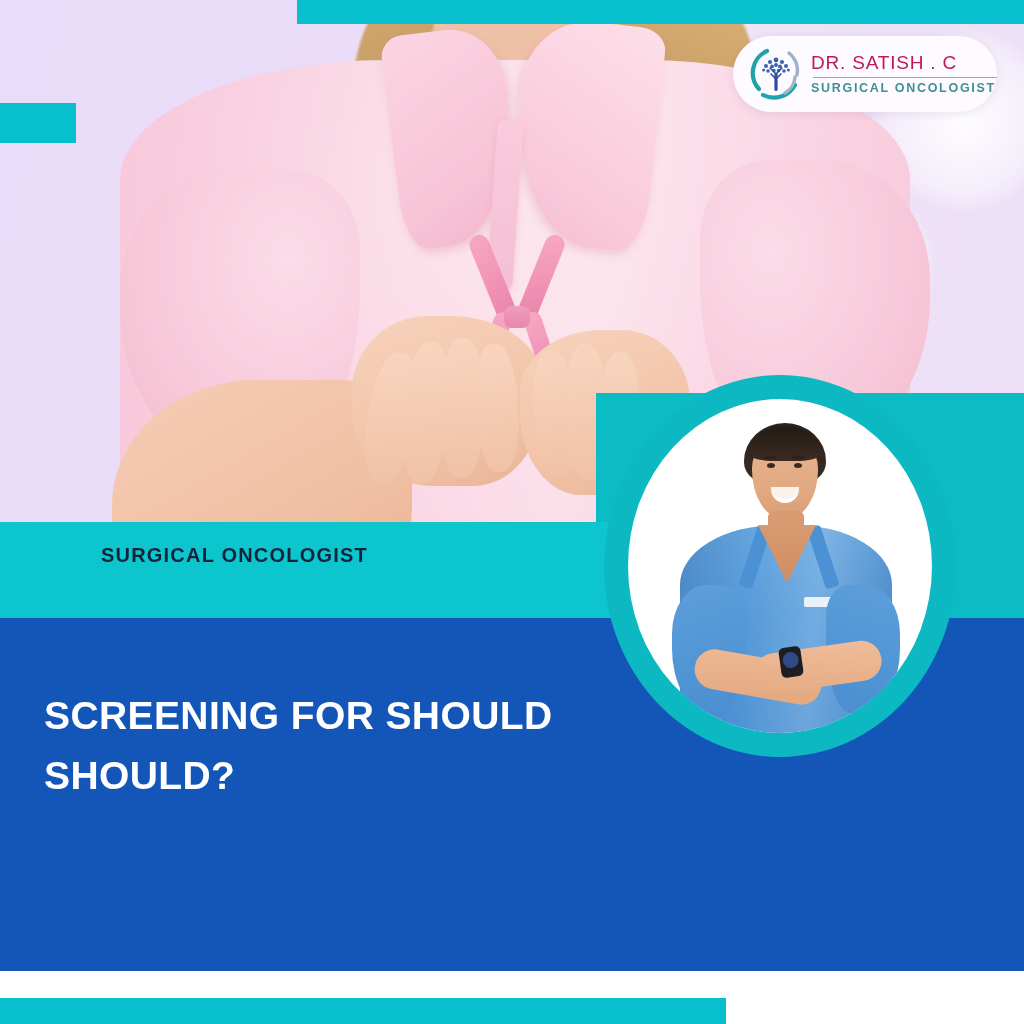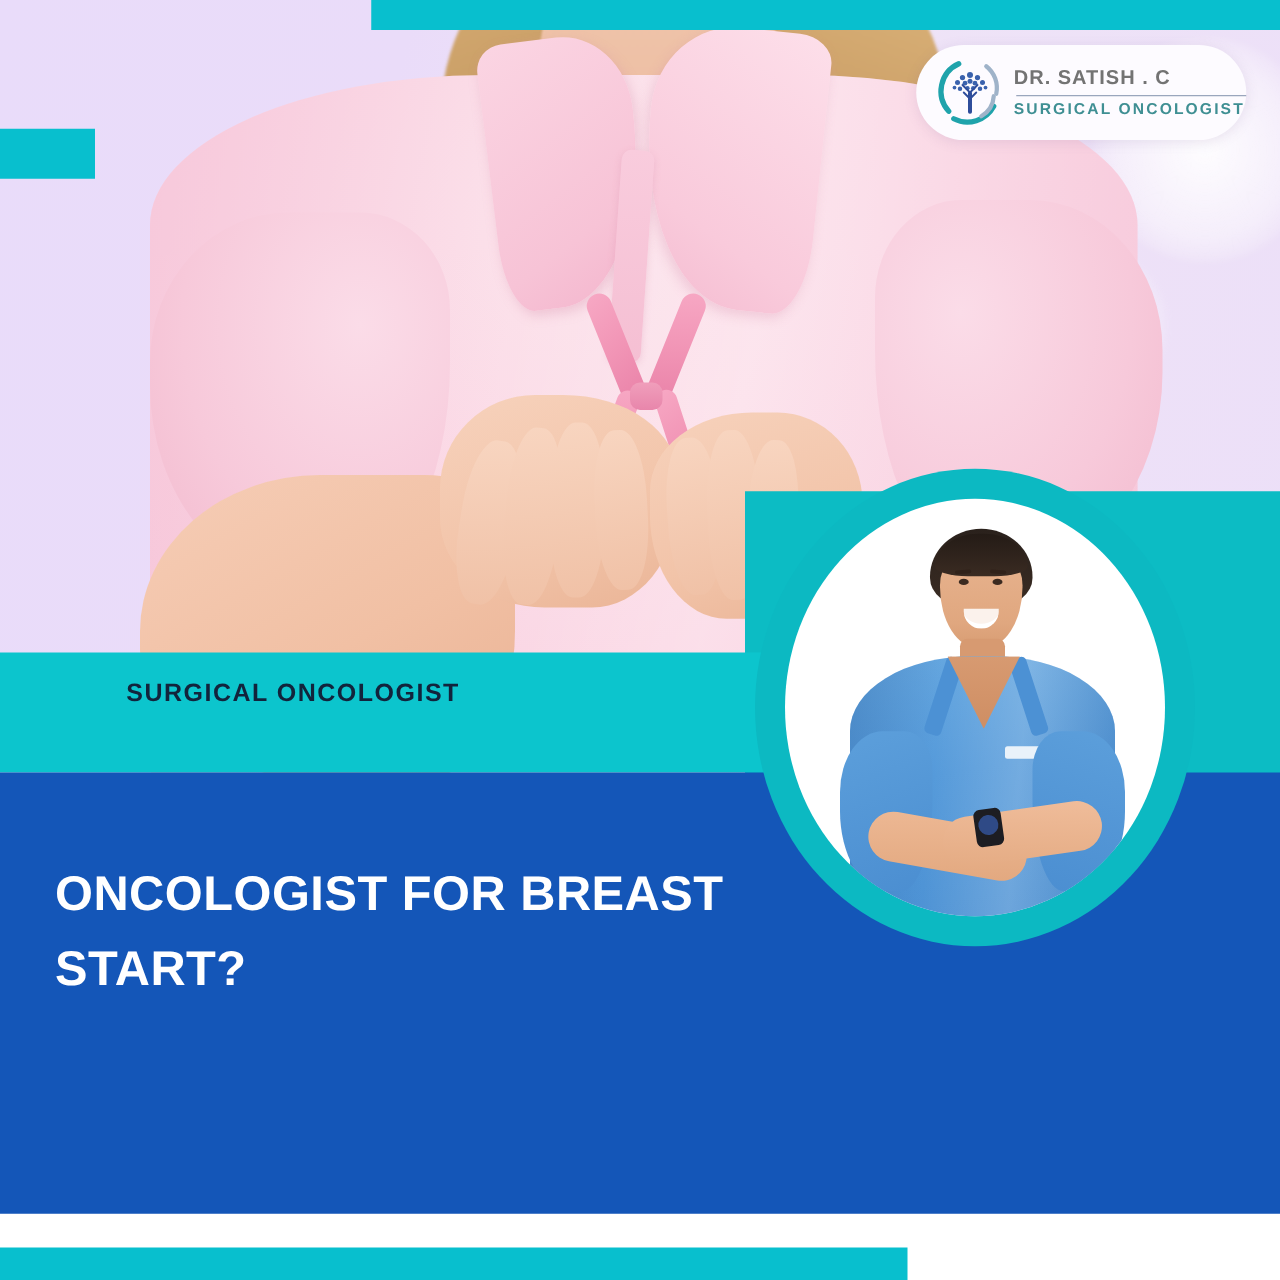--- a/index.html
+++ b/index.html
@@ -258,21 +258,21 @@
   
   .logo-badge{
     position:absolute;left:733px;top:36px;width:264px;height:76px;
     background:#fdfbff;border-radius:38px;
     box-shadow:0 2px 10px rgba(120,90,150,.14);
     display:flex;align-items:center;
   }
   .logo-mark{width:62px;height:62px;margin-left:12px;flex:none;position:relative;}
   .logo-text{margin-left:4px;}
   .logo-title{
-    font-size:16px;font-weight:700;color:#737373;letter-spacing:.8px;
+    font-size:19px;font-weight:400;color:#be185d;letter-spacing:.8px;
     line-height:1;white-space:nowrap;
   }
   .logo-rule{height:1px;background:#9aa6bd;margin:5px 0 4px 2px;width:184px;}
   .logo-sub{
     font-size:12.5px;font-weight:700;color:#3f8f93;letter-spacing:1.7px;
     line-height:1;white-space:nowrap;
   }
 </style>
 </head>
 <body>
@@ -324,22 +324,22 @@
   <div class="teal-right"></div>
   <div class="teal-band"></div>
 
   <div class="blue-block"></div>
 
   <div class="name-wrap">
     <p class="doc-role">SURGICAL ONCOLOGIST</p>
   </div>
 
   <h1 class="headline">
-    <span class="ln">ONCOLOGIST FOR BREAST</span>
-    <span class="ln">START?</span>
+    <span class="ln">SCREENING FOR SHOULD</span>
+    <span class="ln">SHOULD?</span>
   </h1>
 
   <div class="portrait-ring"></div>
   <div class="portrait">
     <div class="p-inner">
       <div class="p-hair"></div>
       <div class="p-face"></div>
       <div class="p-hairfront"></div>
       <div class="p-brow l"></div>
       <div class="p-brow r"></div>

